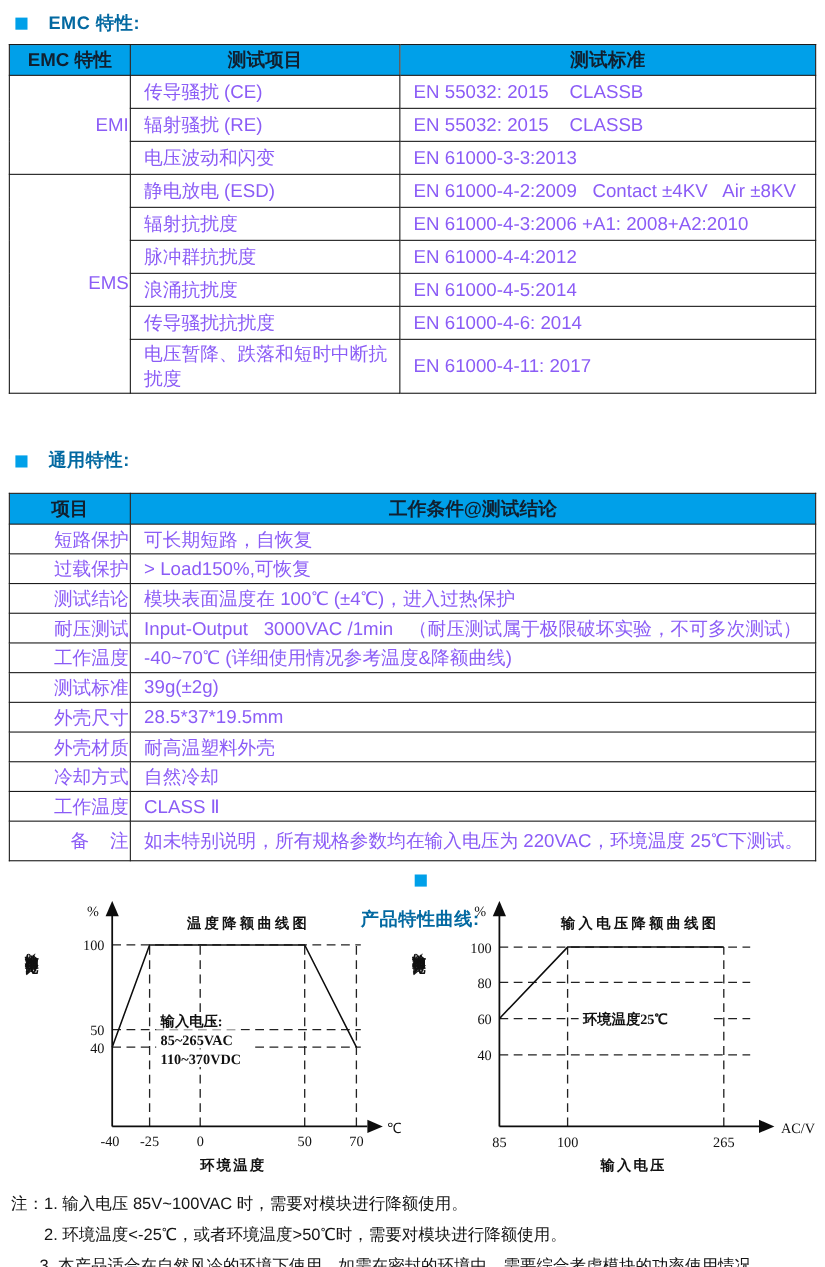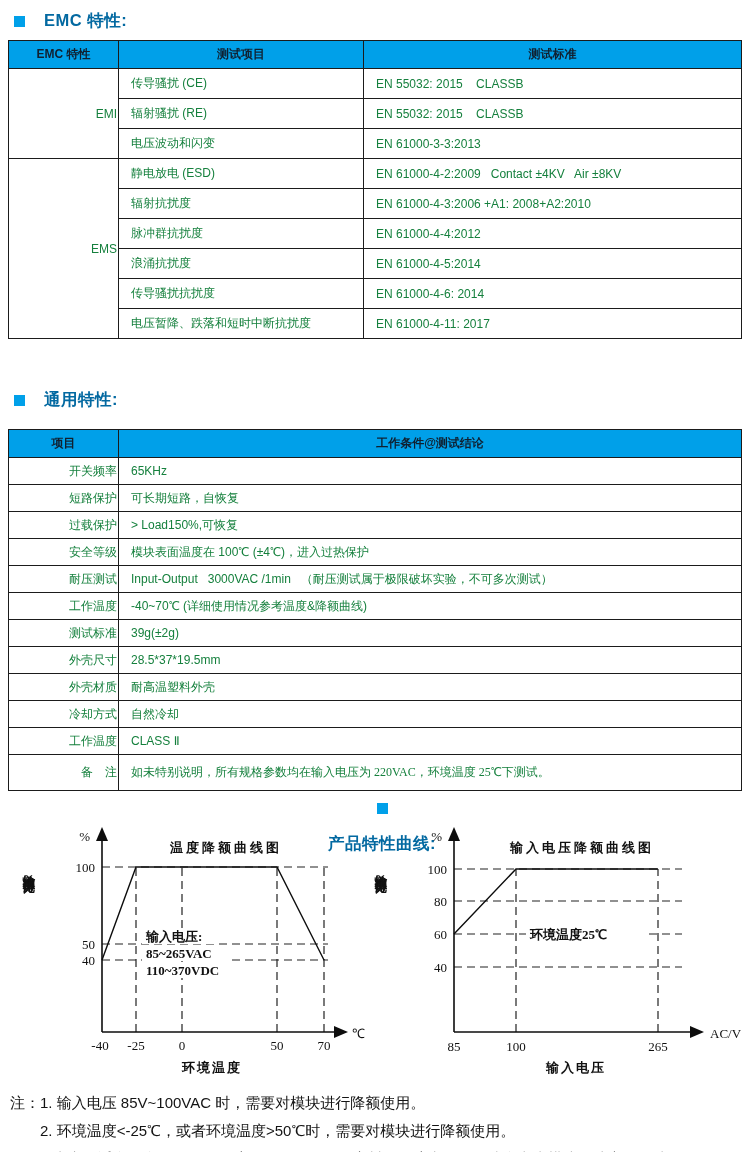--- a/index.html
+++ b/index.html
@@ -10,28 +10,28 @@
   
   .section { display:flex; align-items:center; gap:19px; margin-left:14px; height:22px; }
   .bullet { width:11px; height:11px; background:#00a0e9; flex:0 0 auto; }
   .section-title { color:#0369a1; font-size:16.5px; font-weight:bold; letter-spacing:0.5px; }
   .s1 { padding-top:10px; }
   .s2 { margin-top:50px; }
   .s3 { margin-top:12px;flex-direction:column; }
 
   
   table { border-collapse:collapse; table-layout:fixed; width:734px; margin:8px 8px 0 8px; }
-  th,td { border:1.5px solid #1b1b1b; font-size:12px; white-space:pre-wrap; overflow:hidden; }
+  th,td { border:1.5px solid #1b1b1b; font-size:17px; white-space:pre-wrap; overflow:hidden; }
   thead th { background:#00a0e9; color:#102030; font-weight:bold; text-align:center; height:27px; padding:0 4px; }
-  td { color:#15803d; }
+  td { color:#8b5cf6; }
   .cell-center { text-align:right; }
   .cell-left { text-align:left; padding-left:12px; }
   #emc-table tbody tr { height:30px; }
   #gen-table tbody tr { height:27px; }
-  #gen-table tbody tr.tall { height:36px;font-family:Liberation Serif, serif; }
+  #gen-table tbody tr.tall { height:36px; }
 
   
   .charts { display:flex; margin-top:2px; padding-left:18px; }
   .chart { position:relative; }
   .chart-left  { width:352px; }
   .chart-right { width:380px; }
   .ylabel {
     position:absolute; left:2px; top:38px;
     writing-mode:vertical-lr; text-orientation:upright;
     font-family:"Liberation Serif", serif; font-size:12.5px; font-weight:bold;
@@ -129,33 +129,29 @@
         <col>
       </colgroup>
     <thead>
       <tr>
         <th>项目</th>
         <th>工作条件@测试结论</th>
       </tr>
     </thead>
     <tbody>
       <tr>
-        <td class="cell-center">开关频率</td>
-        <td class="cell-left">65KHz</td>
-      </tr>
-      <tr>
         <td class="cell-center">短路保护</td>
         <td class="cell-left">可长期短路，自恢复</td>
       </tr>
       <tr>
         <td class="cell-center">过载保护</td>
         <td class="cell-left">&gt; Load150%,可恢复</td>
       </tr>
       <tr>
-        <td class="cell-center">安全等级</td>
+        <td class="cell-center">测试结论</td>
         <td class="cell-left">模块表面温度在 100℃ (±4℃)，进入过热保护</td>
       </tr>
       <tr>
         <td class="cell-center">耐压测试</td>
         <td class="cell-left">Input-Output   3000VAC /1min   （耐压测试属于极限破坏实验，不可多次测试）</td>
       </tr>
       <tr>
         <td class="cell-center">工作温度</td>
         <td class="cell-left">-40~70℃ (详细使用情况参考温度&amp;降额曲线)</td>
       </tr>

